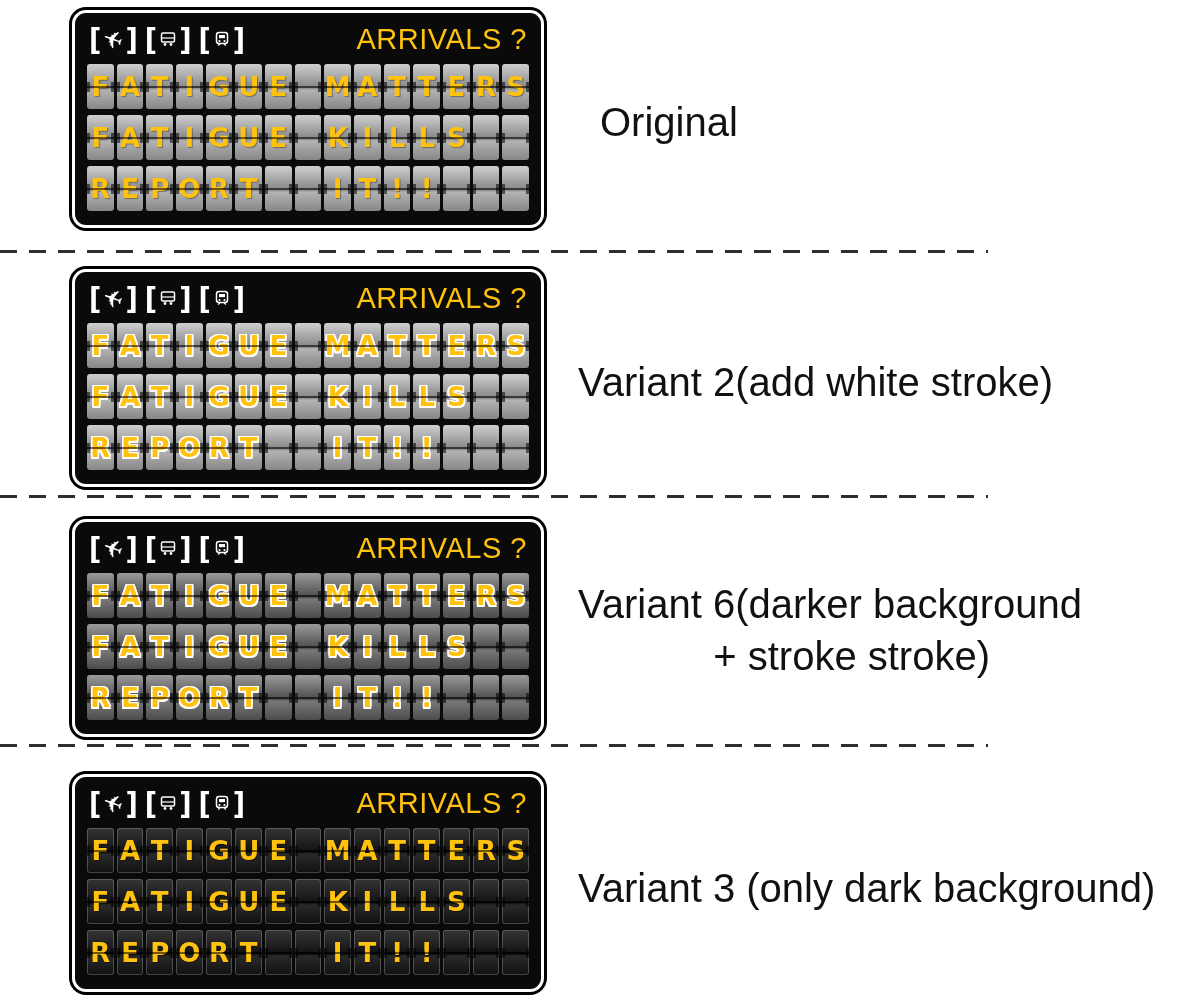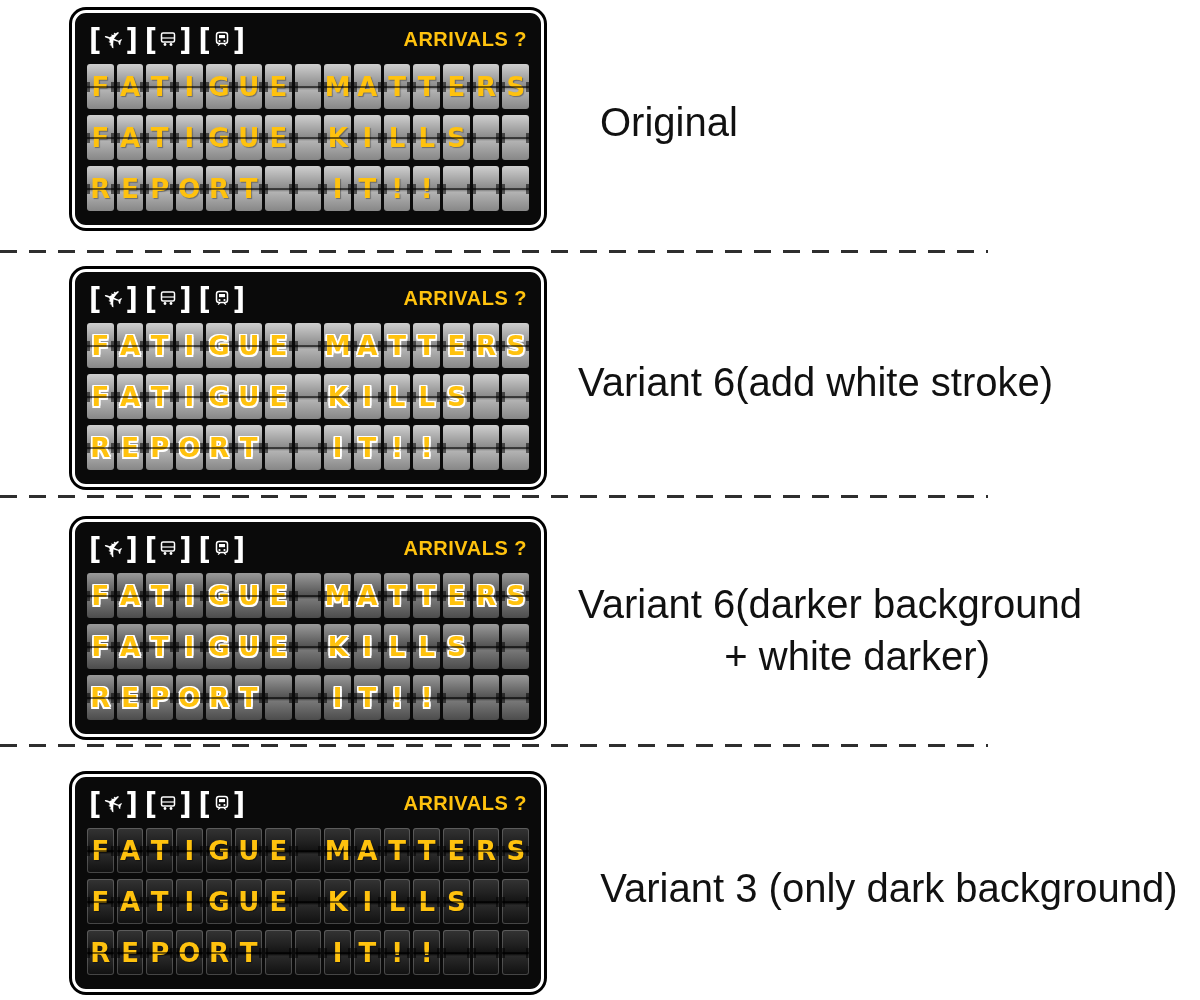--- a/index.html
+++ b/index.html
@@ -28,21 +28,21 @@
     font-family:"DejaVu Sans",sans-serif;font-weight:700;color:#fff;
     font-size:27px;line-height:1;display:inline-block;transform:scaleY(1.12);
   }
   .plane-glyph{
     font-family:"DejaVu Sans",sans-serif;color:#fff;font-size:24px;line-height:1;
     display:inline-block;transform:scaleX(-1) rotate(-20deg) translateY(1px);
     margin:0 2px;
   }
   .mini-icon{margin:0 2px;}
   .arrivals{
-    color:var(--letter-color,#FFC20E);font-weight:700;font-size:20px;
+    color:var(--letter-color,#FFC20E);font-weight:400;font-size:29px;
     letter-spacing:.5px;
   }
 
   
   .flap-grid{display:flex;flex-direction:column;gap:6px;}
   .flap-row{display:flex;gap:3px;}
   .flap-cell{
     position:relative;flex:1;height:45px;border-radius:3px;
     display:flex;align-items:center;justify-content:center;overflow:hidden;
   }
@@ -92,21 +92,21 @@
   }
 
   
   .caption{
     position:absolute;width:622px;color:var(--caption-color,#111);
     font-size:40px;line-height:1.3;font-weight:400;
   }
   .cap0{left:600px;top:96px;}
   .cap1{left:578px;top:356px;}
   .cap2{left:578px;top:578px;}
-  .cap3{left:578px;top:862px;text-align:center;}
+  .cap3{left:578px;top:862px;}
   .cap-line2{text-align:right;padding-right:210px;}
 
   
   .separator{
     position:absolute;left:0;width:988px;height:3px;
     background:repeating-linear-gradient(90deg,#2e2e2e 0 17px,transparent 17px 29px);
   }
   .sep0{top:250px;} .sep1{top:495px;} .sep2{top:744px;}
 </style>
 </head>
@@ -468,21 +468,21 @@
           <div class="flap-cell">
             <span class="flap-char"></span>
           </div>
           <div class="flap-cell">
             <span class="flap-char"></span>
           </div>
         </div>
       </div>
   </div>
   <div class="caption cap1">
-    <div class="cap-line">Variant 6(add white stroke)</div>
+    <div class="cap-line">Variant 2(add white stroke)</div>
   </div>
 
   <div class="separator sep1"></div>
 
   <div class="board b2 v-darker">
     <div class="board-header">
       <div class="icon-row">
         <span class="icon-pair">
           <span class="bracket">[</span>
           <span class="plane-glyph">✈</span>
@@ -652,21 +652,21 @@
             <span class="flap-char"></span>
           </div>
           <div class="flap-cell">
             <span class="flap-char"></span>
           </div>
         </div>
       </div>
   </div>
   <div class="caption cap2">
     <div class="cap-line">Variant 6(darker background</div>
-    <div class="cap-line cap-line2">+ white darker)</div>
+    <div class="cap-line cap-line2">+ stroke stroke)</div>
   </div>
 
   <div class="separator sep2"></div>
 
   <div class="board b3 v-darkonly">
     <div class="board-header">
       <div class="icon-row">
         <span class="icon-pair">
           <span class="bracket">[</span>
           <span class="plane-glyph">✈</span>

